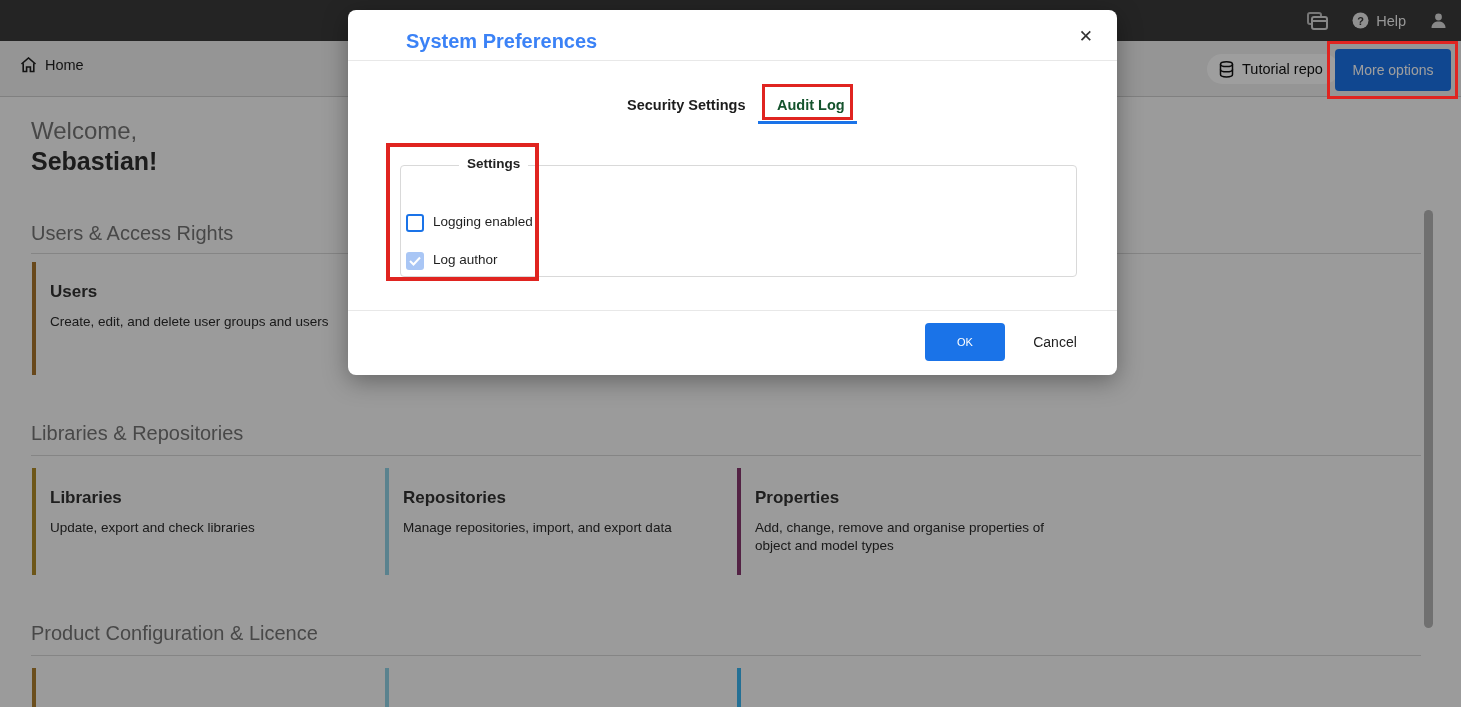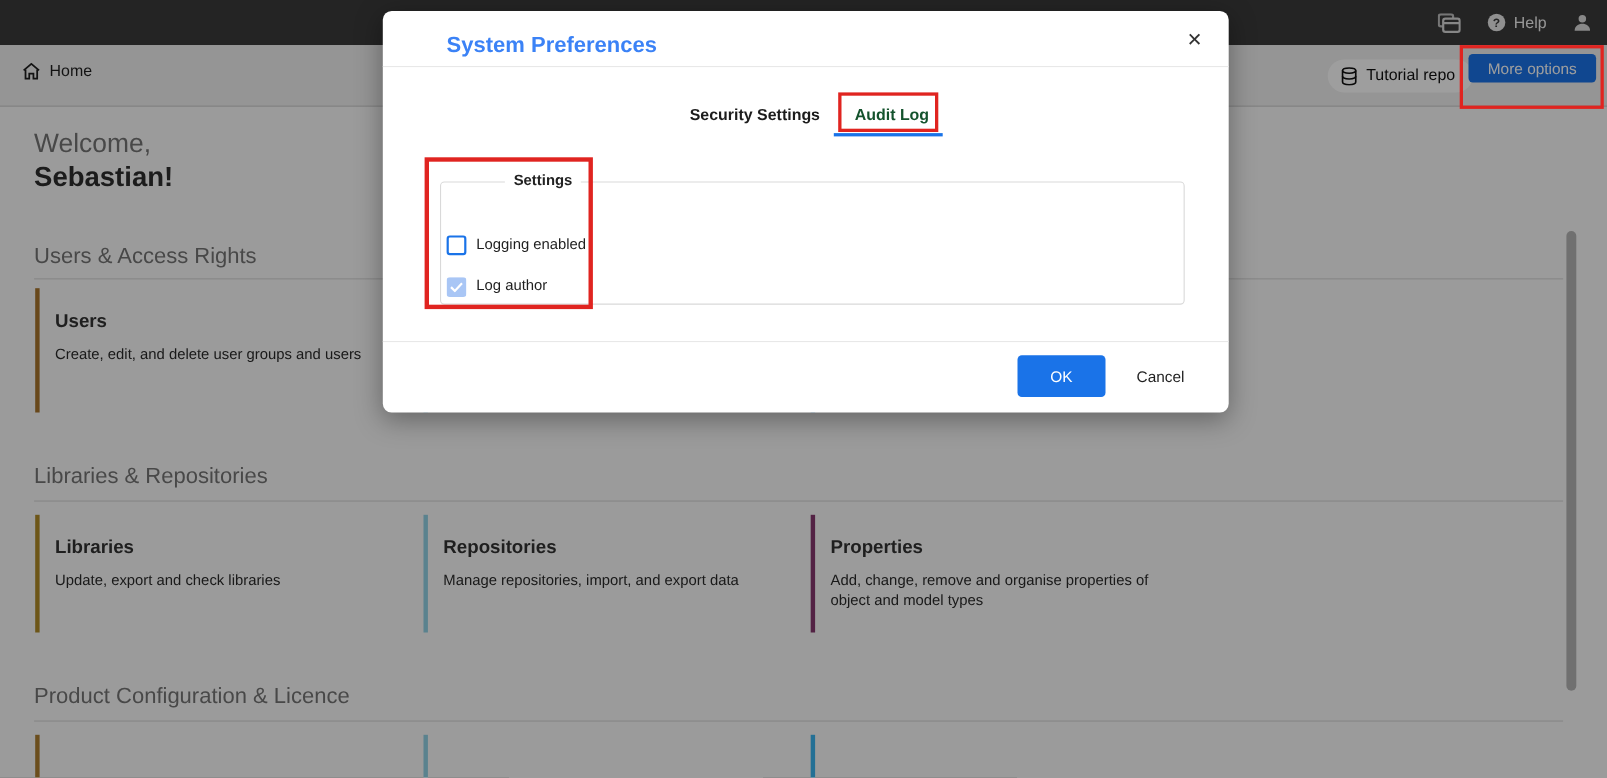--- a/index.html
+++ b/index.html
@@ -8,21 +8,21 @@
     font-family:"Liberation Sans",sans-serif;background:#fafafa;margin:0 auto;
   }
   
   .topbar{position:absolute;left:0;top:0;width:100%;height:41px;background:#3a3a3a;
     display:flex;align-items:center;justify-content:flex-end;gap:24px;padding-right:14px;box-sizing:border-box;}
   .topbar .help-group{display:flex;align-items:center;gap:7px;color:#f2f2f2;font-size:14.5px;}
   .subheader{position:absolute;left:0;top:41px;width:100%;height:56px;background:#f0f0f0;border-bottom:1px solid #cfcfcf;box-sizing:border-box;}
   .home{position:absolute;left:20px;top:16px;display:flex;align-items:center;gap:8px;font-size:14.5px;color:#1f1f1f;}
   .chip{position:absolute;left:1207px;top:13px;height:30px;padding:0 16px 0 12px;border-radius:16px;background:#ffffff;
     display:flex;align-items:center;gap:8px;font-size:14.5px;color:#111;}
-  .btn-primary{position:absolute;left:1335px;top:8px;width:116px;height:26px;background:#1a73e8;color:#fff;
+  .btn-primary{position:absolute;left:1335px;top:8px;width:116px;height:42px;background:#1a73e8;color:#fff;
     border:none;border-radius:4px;font-size:14px;font-family:inherit;display:flex;align-items:center;justify-content:center;cursor:pointer;}
   .content-welcome{position:absolute;left:31px;top:116px;line-height:1.25;}
   .welcome-1{font-size:24px;color:#757575;}
   .welcome-2{font-size:25px;font-weight:bold;color:#2e2e2e;}
   .sec-heading{position:absolute;left:31px;font-size:20px;color:#757575;}
   .sec-divider{position:absolute;left:31px;width:1390px;height:1px;background:#d7d7d7;}
   .card-row{position:absolute;left:0;width:100%;}
   .card{position:absolute;width:337px;height:100%;box-sizing:border-box;padding:20px 18px 0 18px;cursor:pointer;}
   .card-bar{position:absolute;left:0;top:0;bottom:0;width:4px;}
   .card-title{font-size:17px;font-weight:bold;color:#333;}
@@ -44,21 +44,21 @@
   .legend{position:absolute;left:14px;top:-10px;background:#fff;padding:0 8px;font-size:13.5px;font-weight:bold;color:#222;margin-left:44px;}
   .cb-row{position:absolute;left:5px;display:flex;align-items:flex-start;gap:9px;font-size:13.5px;color:#1f1f1f;}
   .cb{width:18px;height:18px;border-radius:3px;border:2px solid #1a73e8;background:#fff;box-sizing:border-box;
     display:flex;align-items:center;justify-content:center;cursor:pointer;flex:0 0 auto;}
   .cb svg{display:none;}
   .cb.checked{border-color:transparent;background:#1a73e8;}
   .cb.checked svg{display:block;}
   .cb.checked.disabled{background:#a9c6f5;cursor:default;}
   .modal-footer-divider{position:absolute;left:0;top:300px;width:100%;height:1px;background:#e8e8e8;}
   .ok-btn{position:absolute;left:577px;top:313px;width:80px;height:38px;background:#1a73e8;color:#fff;border:none;
-    border-radius:4px;font-size:14px;font-family:inherit;cursor:pointer;}
+    border-radius:4px;font-size:11px;font-family:inherit;cursor:pointer;}
   .cancel-btn{position:absolute;left:662px;top:313px;width:90px;height:38px;background:transparent;border:none;
     color:#1f1f1f;font-size:14px;font-family:inherit;cursor:pointer;}
   
   .annotation{position:absolute;border:3px solid #e02420;box-sizing:border-box;pointer-events:none;}
   .anno-more{left:1327px;top:41px;width:131px;height:58px;z-index:30;}
   .anno-tab{left:-15px;top:-13px;width:91px;height:36px;}
   .anno-settings{left:38px;top:133px;width:153px;height:138px;border-width:4px;}
   .icon{display:inline-block;line-height:0;}
 </style>
 </head>

